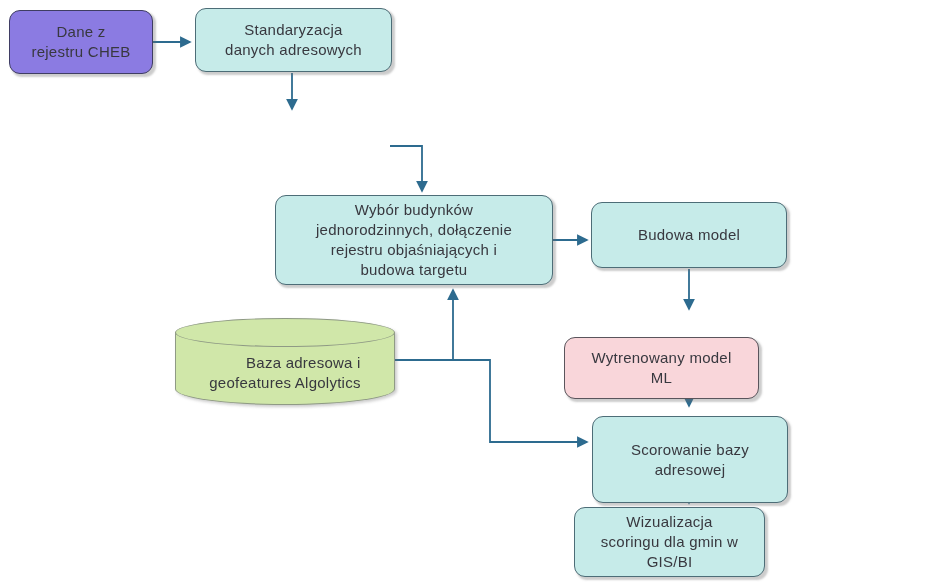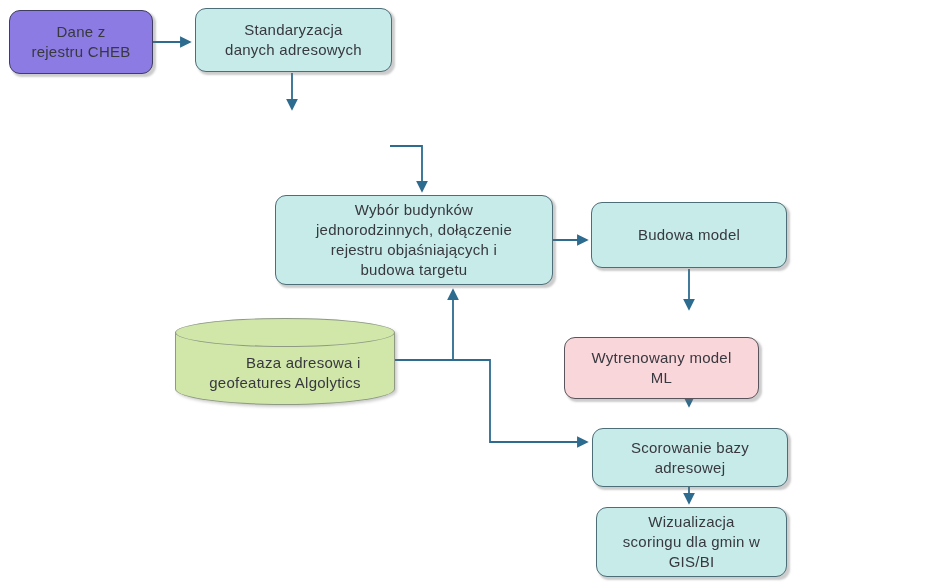--- a/index.html
+++ b/index.html
@@ -12,22 +12,22 @@
         box-shadow:2.5px 2.5px 2px rgba(110,110,110,0.35);}
   .node-label{white-space:pre-line;font-size:15px;line-height:1.32;
         letter-spacing:.25px;color:#38383f;padding:2px 4px;}
   
   .n0{left:9px;  top:10px;  width:144px;height:64px;}
   .n1{left:195px;top:8px;   width:197px;height:64px;}
   .n2{left:192px;top:112px; width:198px;height:65px;}
   .n3{left:275px;top:195px; width:278px;height:90px;}
   .n4{left:591px;top:202px; width:196px;height:66px;}
   .n5{left:564px;top:313px; width:195px;height:62px;margin-top:24px;}
-  .n7{left:592px;top:428px; width:196px;height:59px;}
-  .n8{left:596px;top:507px; width:191px;height:70px;}
+  .n7{left:592px;top:416px; width:196px;height:87px;}
+  .n8{left:574px;top:507px; width:191px;height:70px;}
   
   .cyl{position:absolute;left:175px;top:318px;width:220px;height:87px;
        filter:drop-shadow(2.5px 2.5px 1.5px rgba(110,110,110,0.35));}
   .cyl-body{position:absolute;left:0;right:0;top:14px;bottom:0;box-sizing:border-box;
        background:var(--fill);border:1.2px solid var(--border);border-top:none;
        border-radius:0 0 110px 110px / 0 0 16px 16px;}
   .cyl-top{position:absolute;left:0;right:0;top:0;height:29px;box-sizing:border-box;
        background:var(--fill);border:1.2px solid var(--border);border-radius:50%;}
   .cyl-label{position:absolute;left:0;right:0;top:22px;bottom:0;display:flex;
        align-items:center;justify-content:center;text-align:right;}

